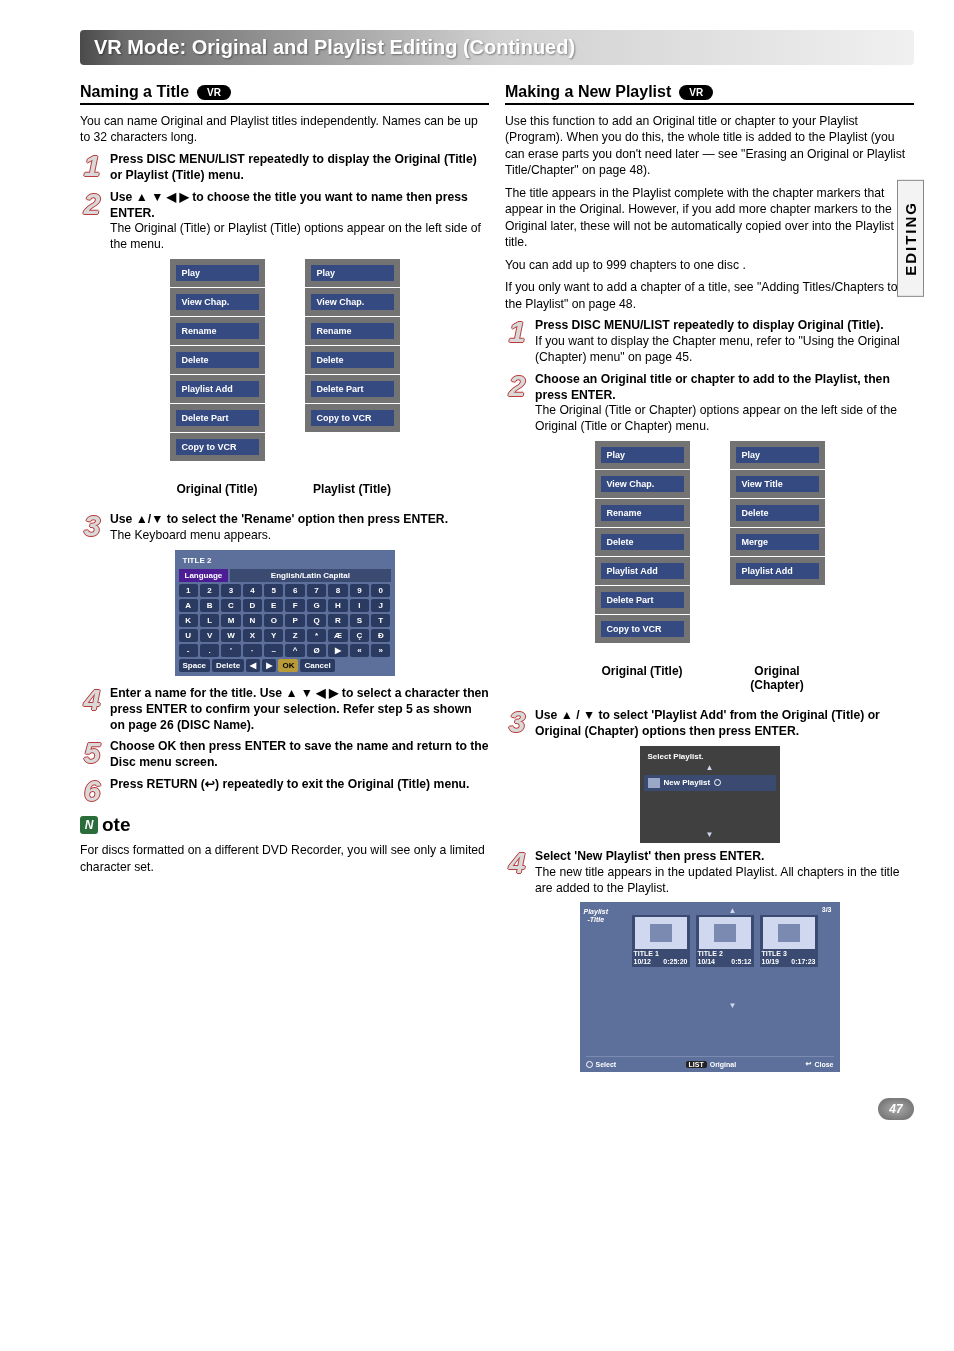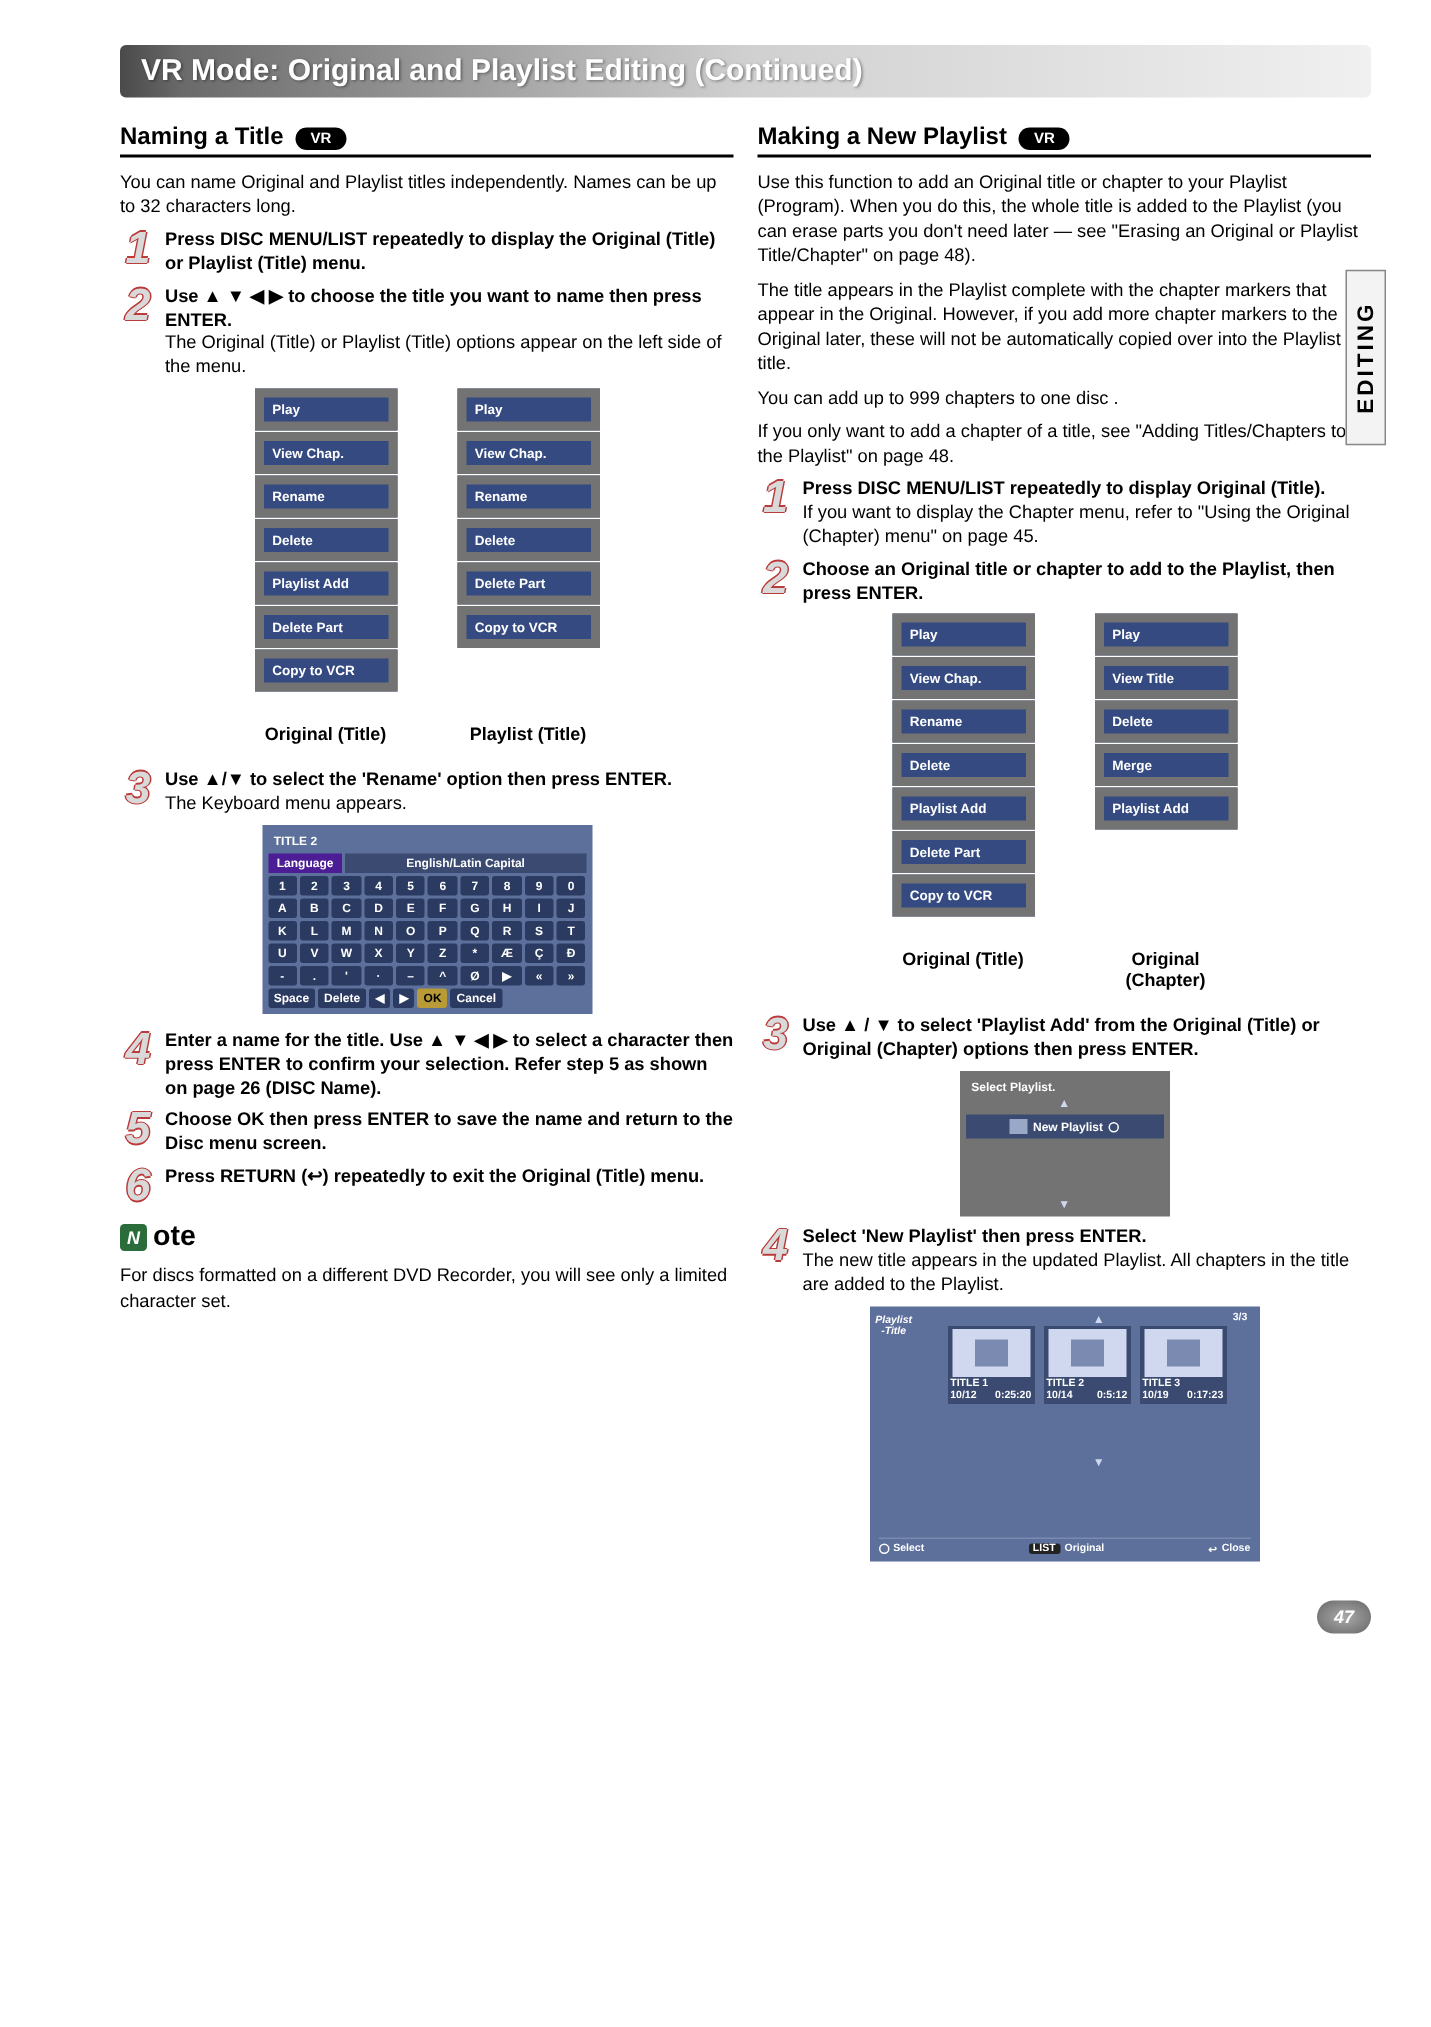--- a/index.html
+++ b/index.html
@@ -107,27 +107,26 @@
   .note-hdr { display:flex; align-items:center; gap:4px; margin-top:10px; }
   .note-icon {
     width:18px; height:18px; background:#2a6d3a; color:#fff;
     font-style:italic; font-weight:bold; text-align:center;
     border-radius:3px; line-height:18px;
   }
   .note-hdr .txt { font-weight:bold; font-size:19px; }
 
   .select-pl {
     width: 140px; margin: 6px auto;
-    background:#737373; color:#fff; padding:4px; font-size:8px;
+    background:#404040; color:#fff; padding:4px; font-size:8px;
   }
   .select-pl .hdr { font-weight:bold; padding:2px 4px; }
   .select-pl .row {
     background:#3a4a70; margin:3px 0; padding:3px 4px;
     display:flex; align-items:center; gap:4px; font-weight:bold;
-    justify-content:center;
   }
   .select-pl .arrow { text-align:center; color:#cfd8ef; font-size:8px; }
   .select-pl .slate { width:12px; height:10px; background:#9aa8c8; display:inline-block; }
   .select-pl .dot { width:7px; height:7px; border-radius:50%; border:1px solid #fff; display:inline-block; }
 
   .pl-title {
     width: 260px; margin: 6px auto;
     background:#5d6f9b; color:#fff; padding:4px 6px; font-size:7px;
     position:relative;
   }
@@ -337,20 +336,21 @@
       <div class="body">
         <span class="hdr">Press DISC MENU/LIST repeatedly to display Original (Title).</span><br>
         <span>If you want to display the Chapter menu, refer to "Using the Original (Chapter) menu" on page 45.</span>
       </div>
     </div>
 
     <div class="step">
       <div class="stepnum">2</div>
       <div class="body">
         <span class="hdr">Choose an Original title or chapter to add to the Playlist, then press ENTER.</span><br>
+        <span>The Original (Title or Chapter) options appear on the left side of the Original (Title or Chapter) menu.</span>
       </div>
     </div>
 
     <div class="menus-row">
       <div class="menu-box">
         <div class="menu-item">Play</div>
         <div class="menu-item">View Chap.</div>
         <div class="menu-item">Rename</div>
         <div class="menu-item">Delete</div>
         <div class="menu-item">Playlist Add</div>

